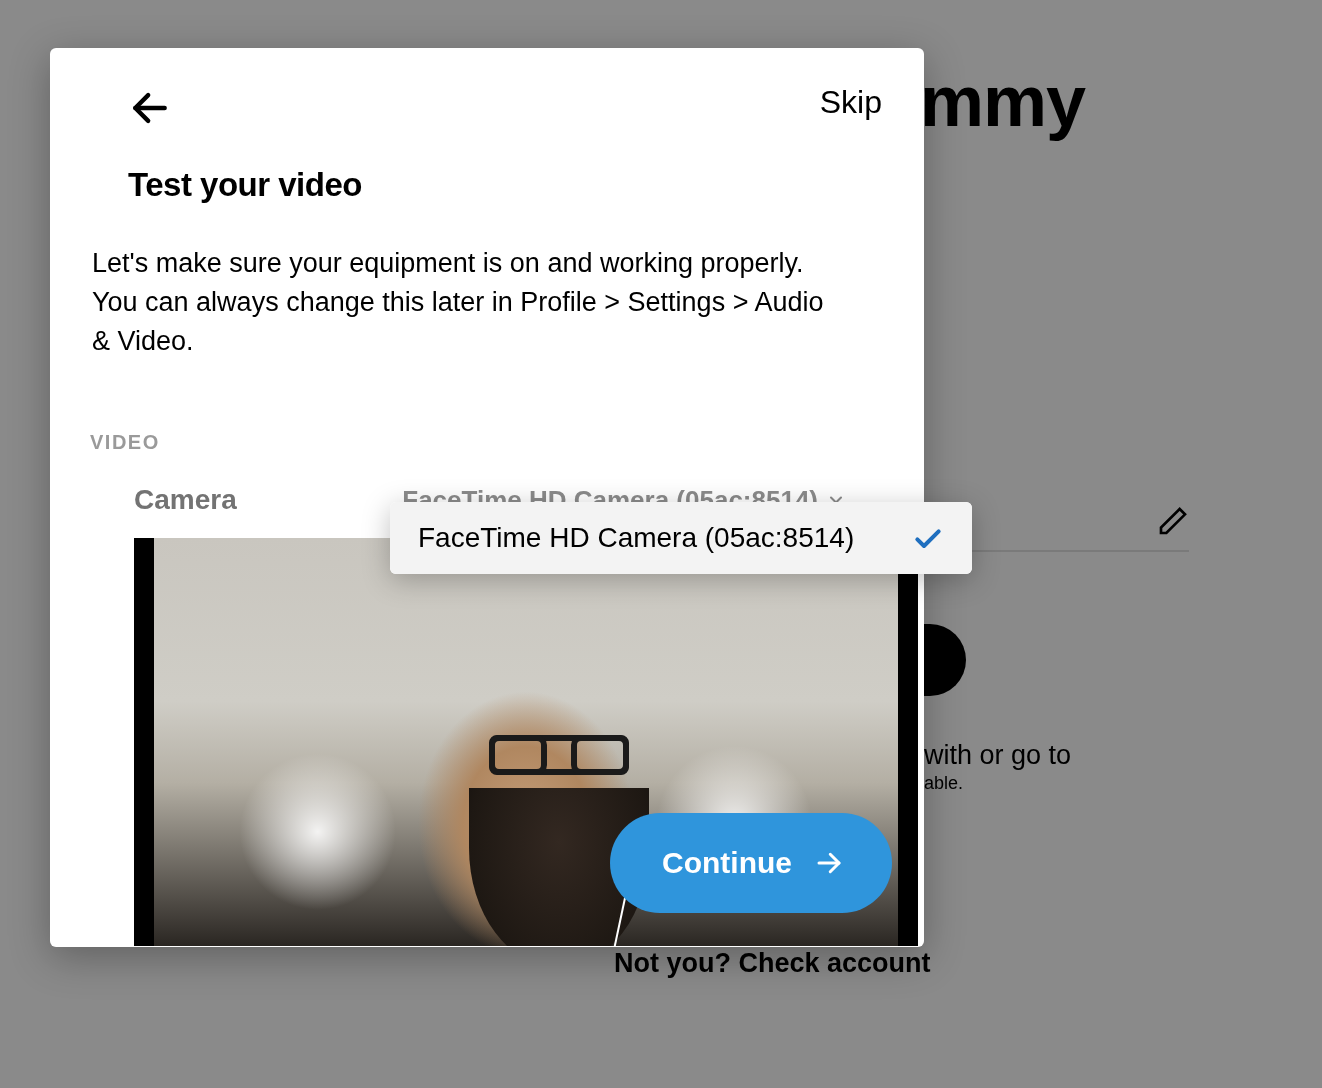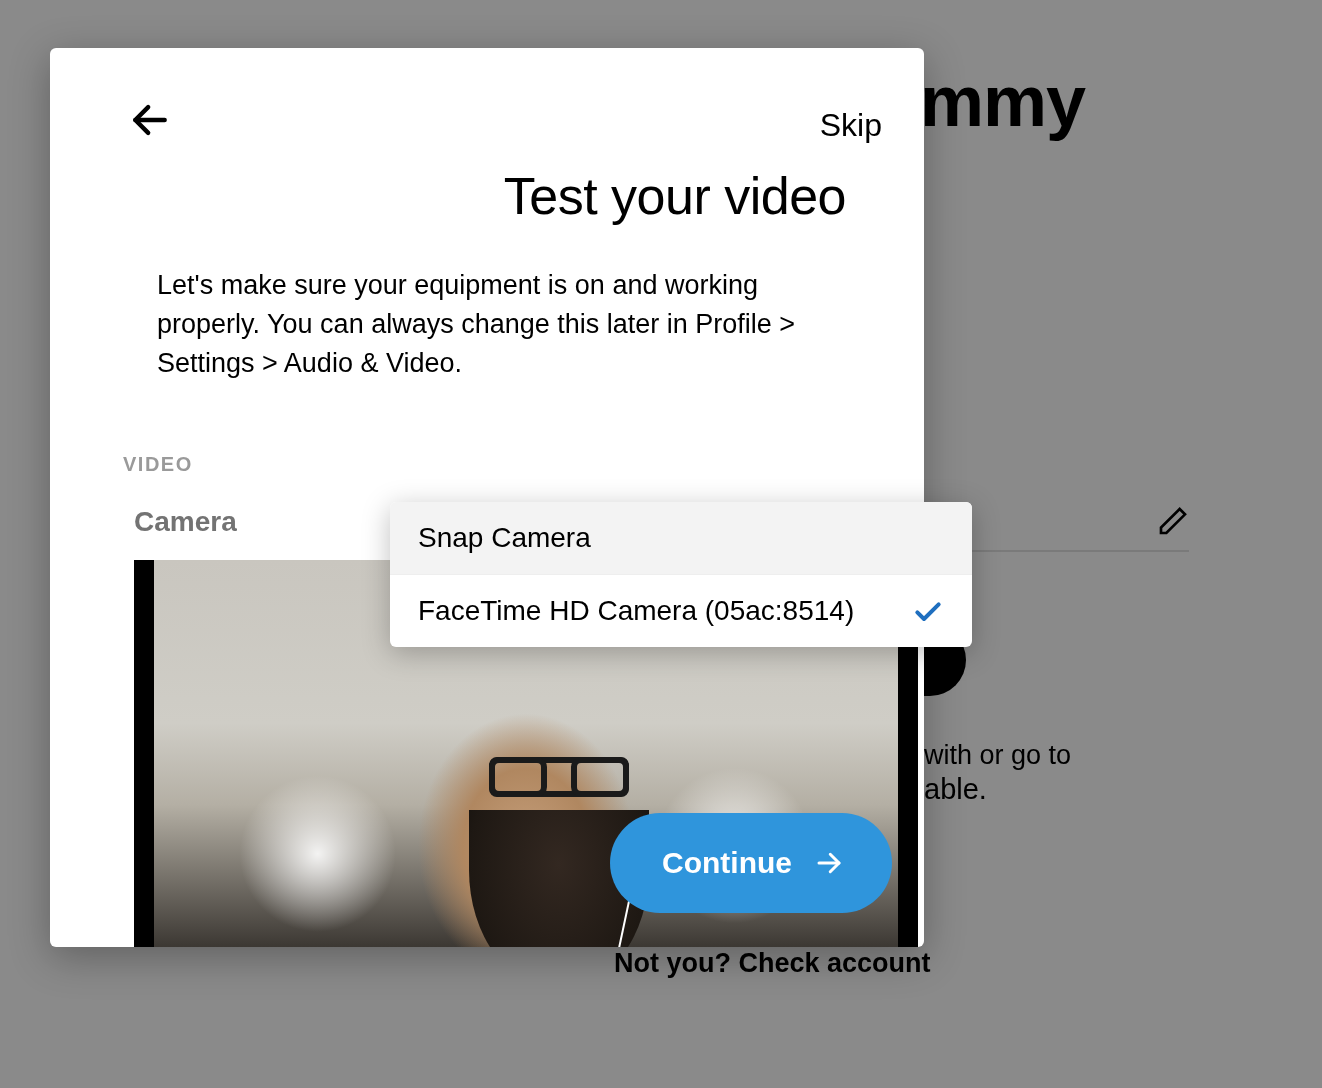--- a/index.html
+++ b/index.html
@@ -56,21 +56,21 @@
       position: absolute;
       top: 740px;
       left: 924px;
       font-size: 27px;
       color: #000;
     }
     .bg-text-2 {
       position: absolute;
       top: 773px;
       left: 924px;
-      font-size: 29px;
+      font-size: 18px;
       color: #000;
     }
     .bg-not-you {
       position: absolute;
       top: 948px;
       left: 614px;
       font-size: 27px;
       font-weight: 700;
       color: #000;
     }
@@ -86,62 +86,60 @@
       width: 874px;
       height: 899px;
       background: #fff;
       border-radius: 6px;
       box-shadow: 0 10px 40px rgba(0,0,0,0.3);
       padding: 36px 0 0 0;
       overflow: hidden;
     }
     .modal-header {
       display: flex;
-      align-items: flex-end;
+      align-items: flex-start;
       justify-content: space-between;
       padding: 0 42px 0 78px;
       height: 60px;
     }
     .back-btn {
       width: 48px;
       height: 48px;
       display: flex;
       align-items: center;
       justify-content: center;
       cursor: pointer;
       margin-left: -2px;
     }
     .skip {
       font-size: 32px;
       font-weight: 400;
       color: #000;
       cursor: pointer;
     }
     .modal-title {
-      font-size: 52px;
-      font-weight: 400;
+      font-size: 33px;
+      font-weight: 700;
       color: #000;
       padding: 22px 78px 0 78px;
       letter-spacing: -0.5px;
-      text-align: right;
     }
     .modal-desc {
       font-size: 27px;
       line-height: 1.45;
       color: #000;
-      padding: 40px 78px 0 107px;
+      padding: 40px 78px 0 42px;
       font-weight: 400;
     }
     .section-label {
       font-size: 20px;
       font-weight: 700;
       letter-spacing: 1.5px;
       color: #9a9a9a;
       padding: 70px 78px 0 40px;
-      margin-left: 33px;
     }
     .camera-row {
       display: flex;
       align-items: center;
       justify-content: space-between;
       padding: 30px 78px 0 84px;
     }
     .camera-label {
       font-size: 28px;
       font-weight: 700;
@@ -329,21 +327,18 @@
     <span>Continue</span>
     <svg width="30" height="30" viewBox="0 0 24 24" fill="none" stroke="#fff" stroke-width="2.4" stroke-linecap="round" stroke-linejoin="round">
       <line x1="4" y1="12" x2="20" y2="12"></line>
       <polyline points="13 5 20 12 13 19"></polyline>
     </svg>
   </div>
 </div>
 
 <div class="dropdown">
   <div class="dropdown-item">
-    <span>Snap Camera</span>
-  </div>
-  <div class="dropdown-item">
     <span>FaceTime HD Camera (05ac:8514)</span>
     <svg width="32" height="32" viewBox="0 0 24 24" fill="none" stroke="#1f6fbf" stroke-width="3" stroke-linecap="round" stroke-linejoin="round">
       <polyline points="4 13 9 18 20 7"></polyline>
     </svg>
   </div>
 </div>
 
 </body></html>

